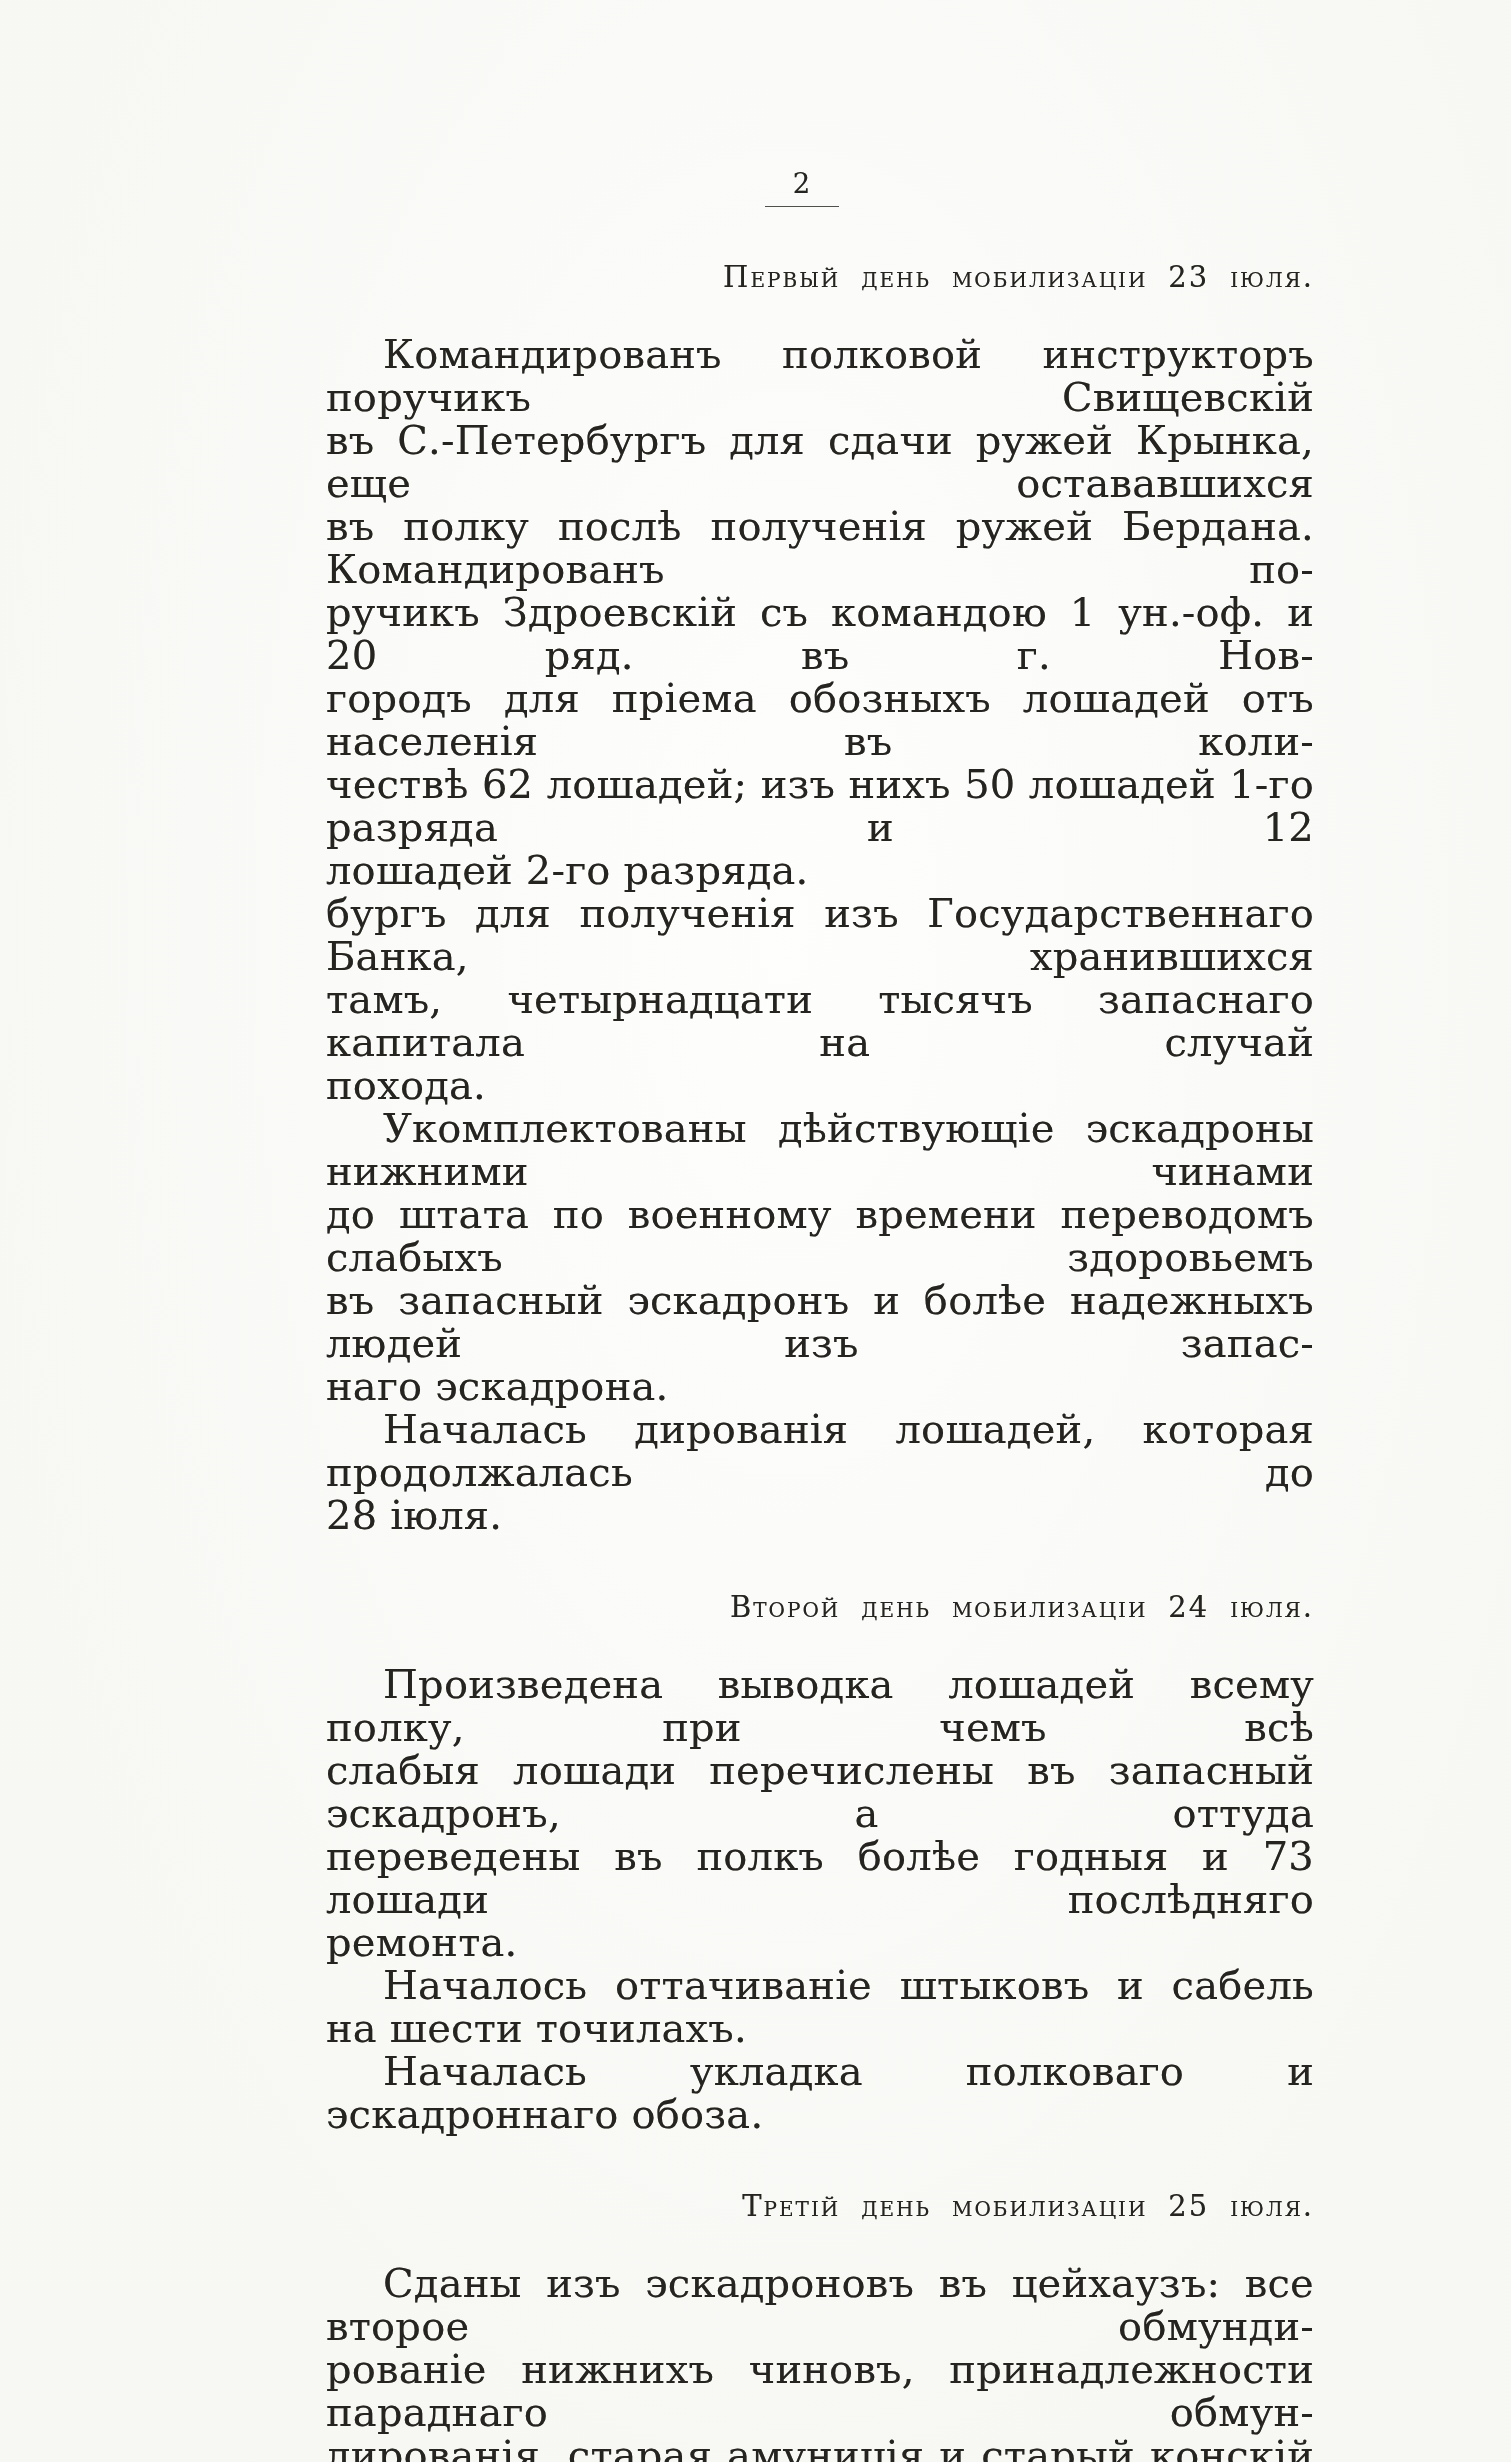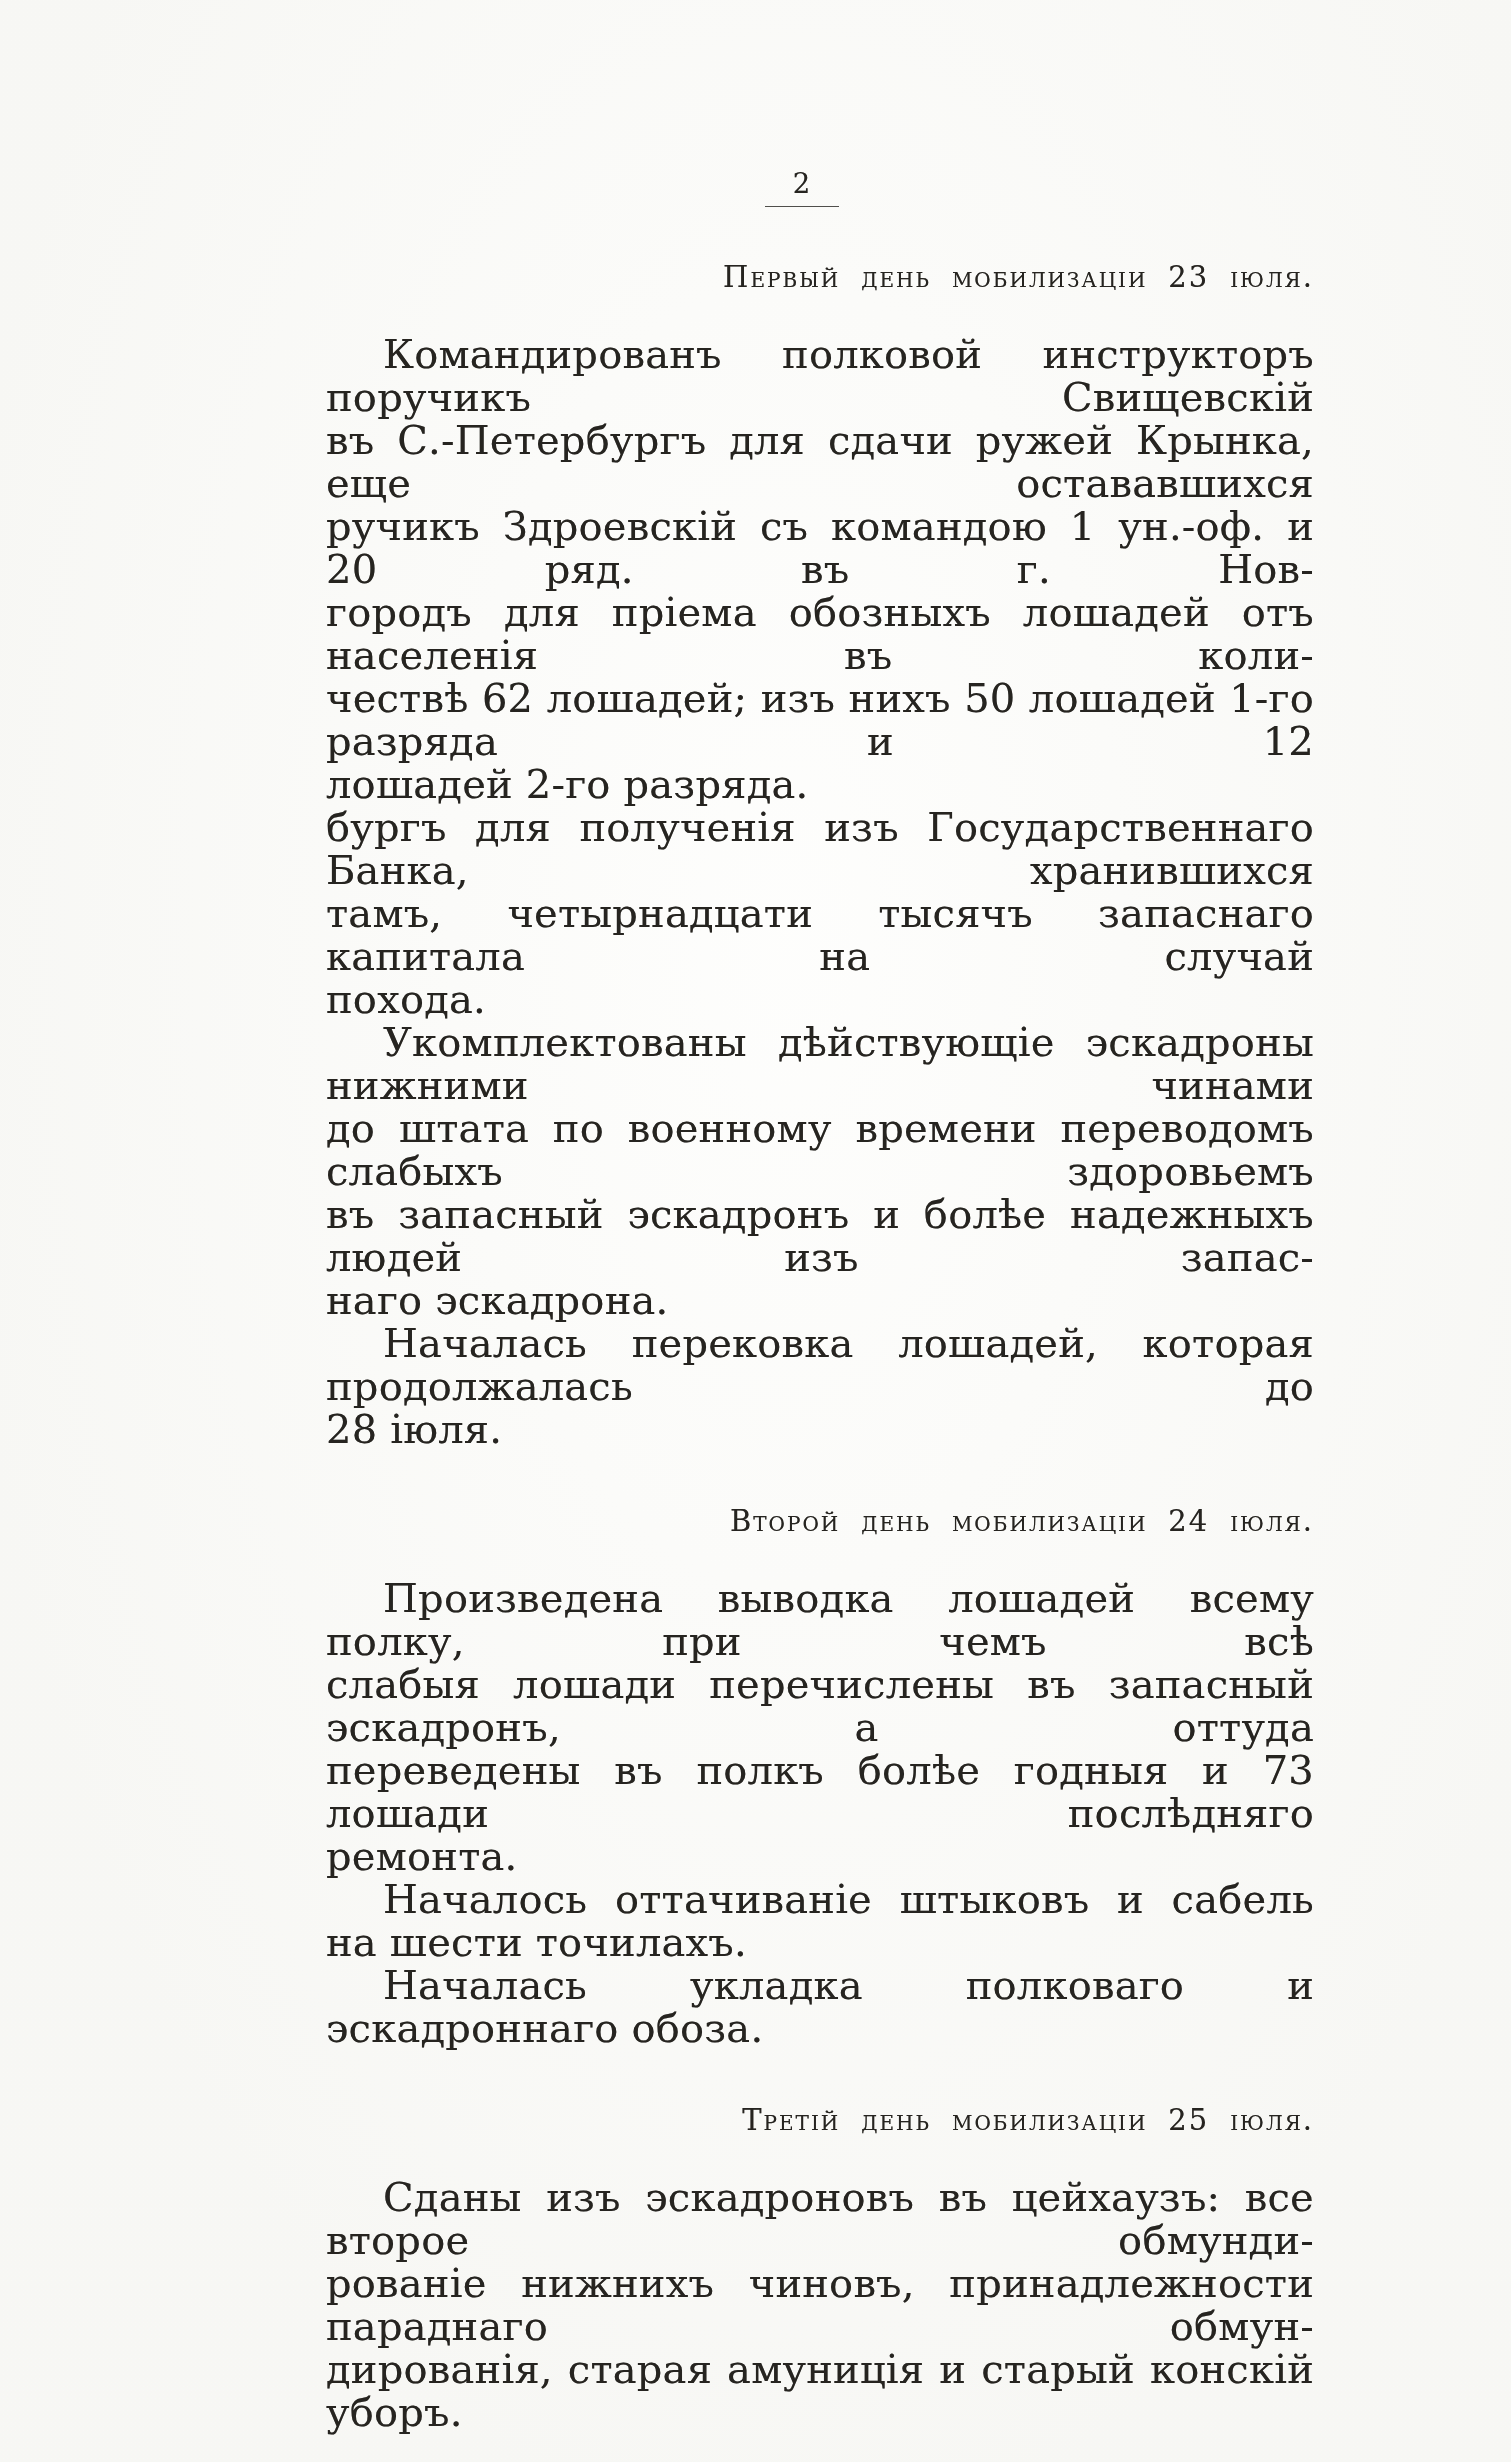--- a/index.html
+++ b/index.html
@@ -64,38 +64,39 @@
 <div class="page">
   <div class="content">
     <div class="pagenum-wrap">
       <span class="num">2</span>
     </div>
     <div>
         <div class="heading">Первый день мобилизаціи 23 іюля.</div>
         <div class="para">
           <div class="ln first">Командированъ полковой инструкторъ поручикъ Свищевскій</div>
           <div class="ln">въ С.-Петербургъ для сдачи ружей Крынка, еще остававшихся</div>
+          <div class="ln">въ полку послѣ полученія ружей Бердана. Командированъ по-</div>
           <div class="ln">ручикъ Здроевскій съ командою 1 ун.-оф. и 20 ряд. въ г. Нов-</div>
           <div class="ln">городъ для пріема обозныхъ лошадей отъ населенія въ коли-</div>
           <div class="ln">чествѣ 62 лошадей; изъ нихъ 50 лошадей 1-го разряда и 12</div>
           <div class="ln last">лошадей 2-го разряда.</div>
         </div>
         <div class="para">
           <div class="ln">бургъ для полученія изъ Государственнаго Банка, хранившихся</div>
           <div class="ln">тамъ, четырнадцати тысячъ запаснаго капитала на случай</div>
           <div class="ln last">похода.</div>
         </div>
         <div class="para">
           <div class="ln first">Укомплектованы дѣйствующіе эскадроны нижними чинами</div>
           <div class="ln">до штата по военному времени переводомъ слабыхъ здоровьемъ</div>
           <div class="ln">въ запасный эскадронъ и болѣе надежныхъ людей изъ запас-</div>
           <div class="ln last">наго эскадрона.</div>
         </div>
         <div class="para">
-          <div class="ln first">Началась перековка лошадей, которая продолжалась до</div>
+          <div class="ln first">Началась дированія лошадей, которая продолжалась до</div>
           <div class="ln last">28 іюля.</div>
         </div>
         <div class="heading">Второй день мобилизаціи 24 іюля.</div>
         <div class="para">
           <div class="ln first">Произведена выводка лошадей всему полку, при чемъ всѣ</div>
           <div class="ln">слабыя лошади перечислены въ запасный эскадронъ, а оттуда</div>
           <div class="ln">переведены въ полкъ болѣе годныя и 73 лошади послѣдняго</div>
           <div class="ln last">ремонта.</div>
         </div>
         <div class="para">

